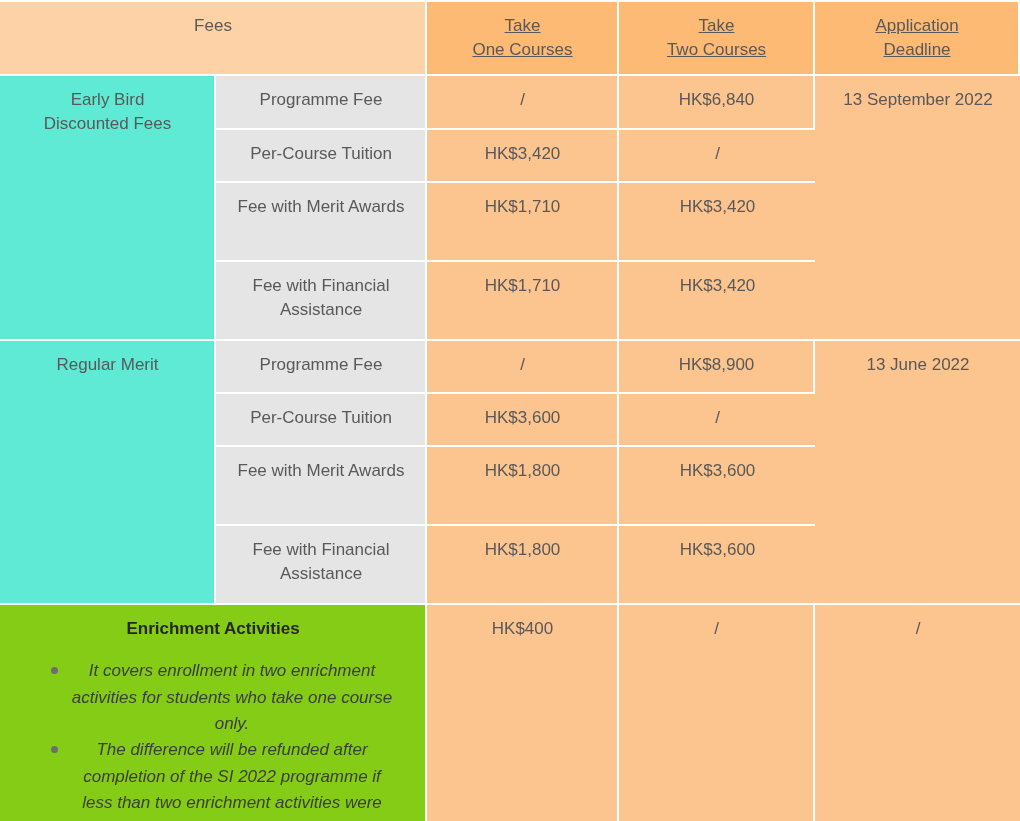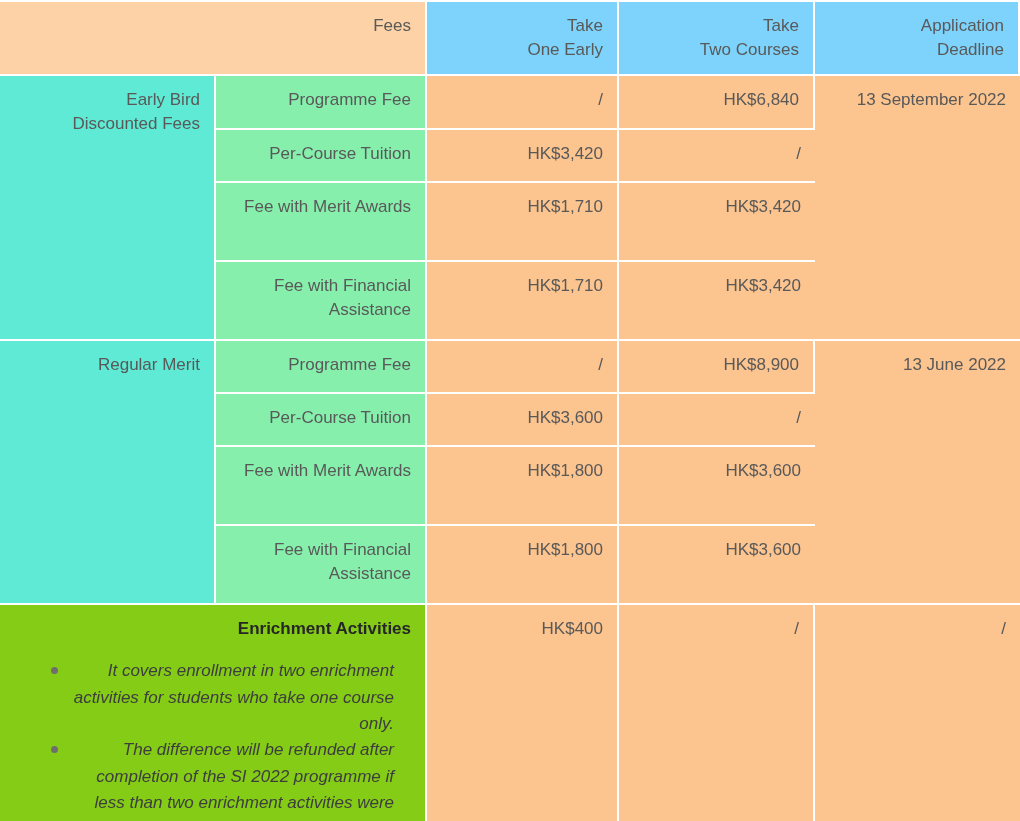--- a/index.html
+++ b/index.html
@@ -26,55 +26,56 @@
 
   .fees-table td,
   .fees-table th {
     vertical-align: top;
     padding: 12px 14px 12px 15px;
     font-size: 17px;
     line-height: 1.42;
     color: #595959;
     border-right: 2px solid #ffffff;
     border-bottom: 2px solid #ffffff;
-    text-align: right;
+    text-align: center;
     font-weight: normal;
     box-sizing: border-box;
     word-wrap: break-word;
   }
 
   
   .hdr-left {
     background: #fcd2a6;
     color: #3f3f3f;
     font-weight: bold;
     height: 76px;
     border-top: 2px solid #ffffff;
   }
   .hdr-right {
-    background: #7dd3fc;
+    background: #fdba74;
     color: #4a4a4a;
     font-weight: bold;
     height: 76px;
     border-top: 2px solid #ffffff;
+    text-decoration: underline;
   }
   .hdr-right .hdr-line2 { display: block; }
 
   
   .group-cell {
     background: #5eead4;
     color: #262626;
     font-weight: bold;
     font-size: 17px;
   }
   .group-cell .grp-line { display: block; }
 
   
   .sub-cell {
-    background: #86efac;
+    background: #e5e5e5;
     color: #3d3d3d;
     font-weight: normal;
   }
 
   
   .val-cell {
     background: #fcc48f;
     color: #6b6b6b;
   }
   .val-cell:last-child { border-right: none; }
@@ -129,21 +130,21 @@
     <col style="width:192px">
     <col style="width:196px">
     <col style="width:205px">
   </colgroup>
 
   <thead>
     <tr>
       <th class="hdr-left" colspan="2">Fees</th>
       <th class="hdr-right">
         <span class="hdr-line1">Take</span>
-        <span class="hdr-line2">One Early</span>
+        <span class="hdr-line2">One Courses</span>
       </th>
       <th class="hdr-right">
         <span class="hdr-line1">Take</span>
         <span class="hdr-line2">Two Courses</span>
       </th>
       <th class="hdr-right">
         <span class="hdr-line1">Application</span>
         <span class="hdr-line2">Deadline</span>
       </th>
     </tr>

